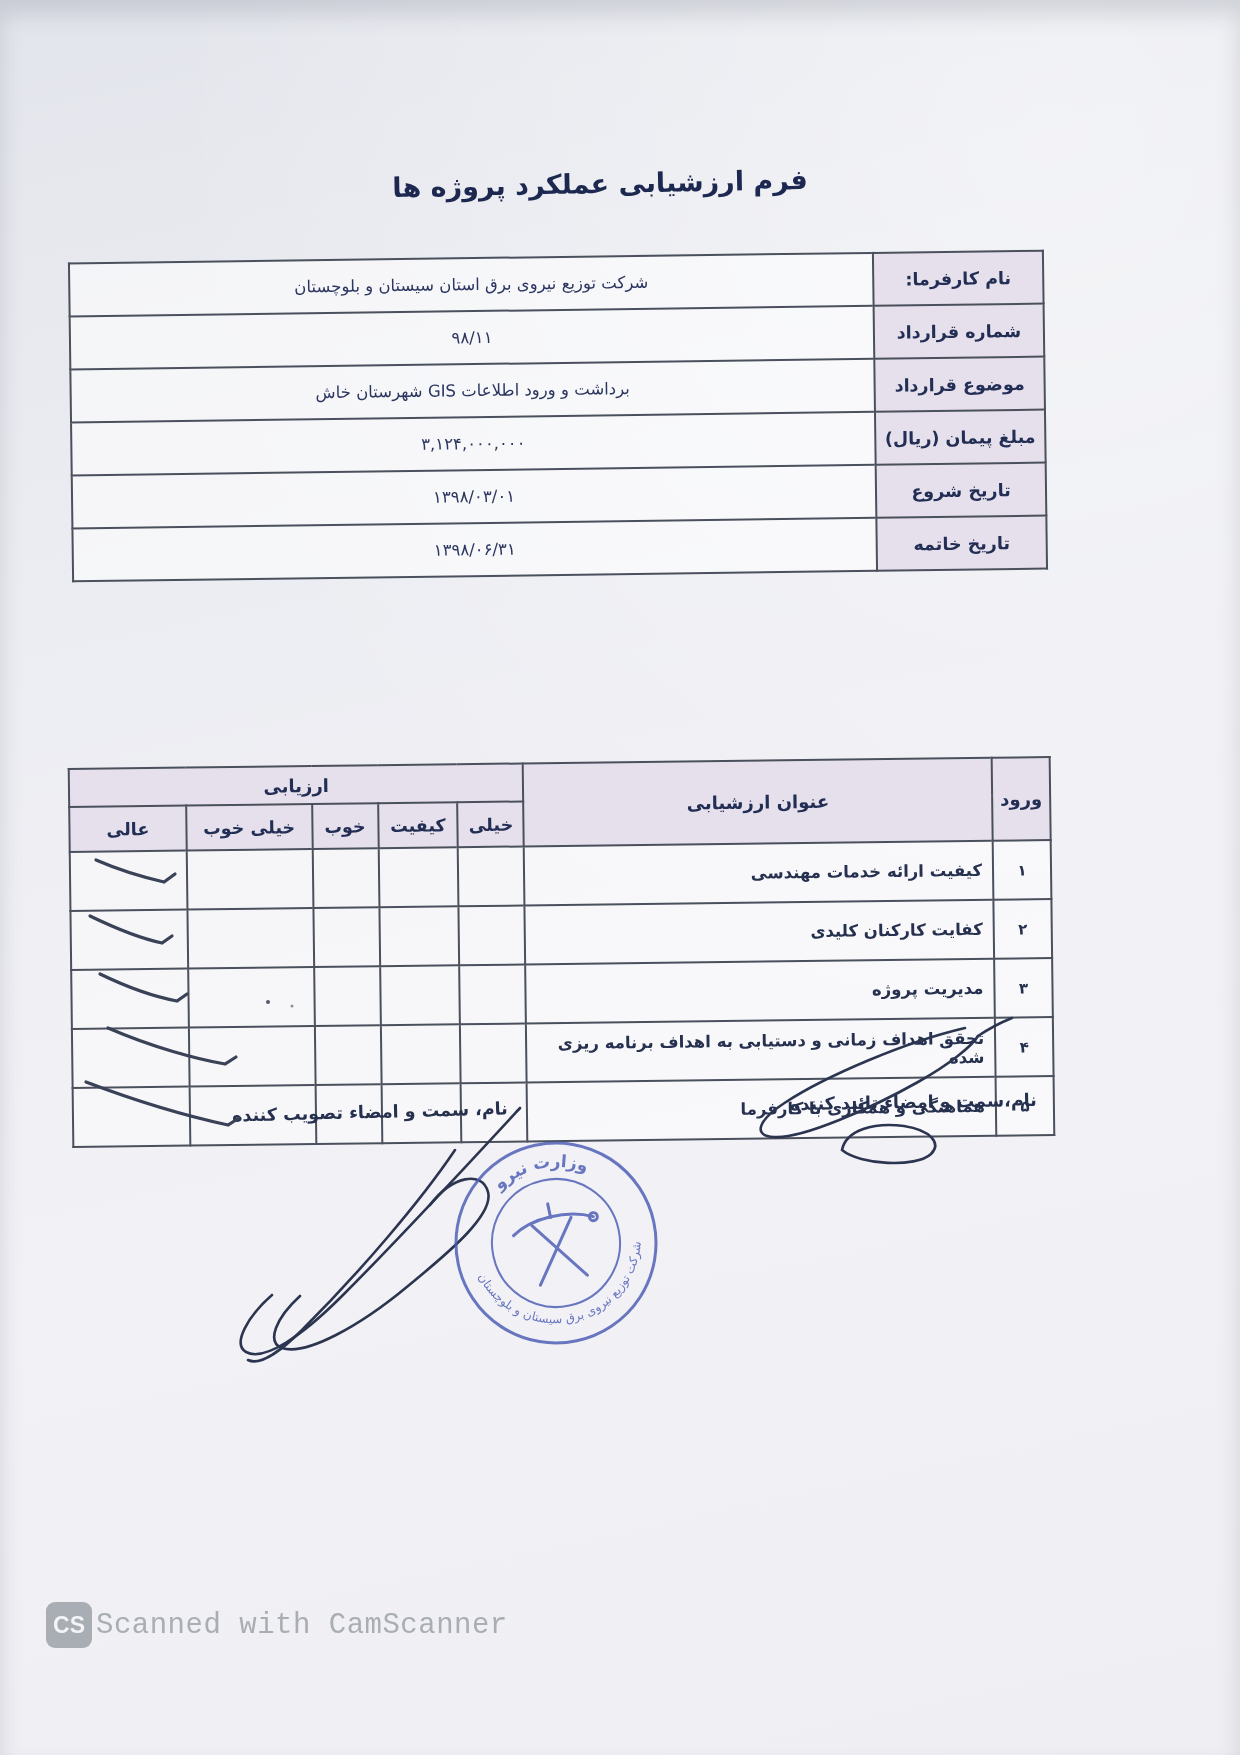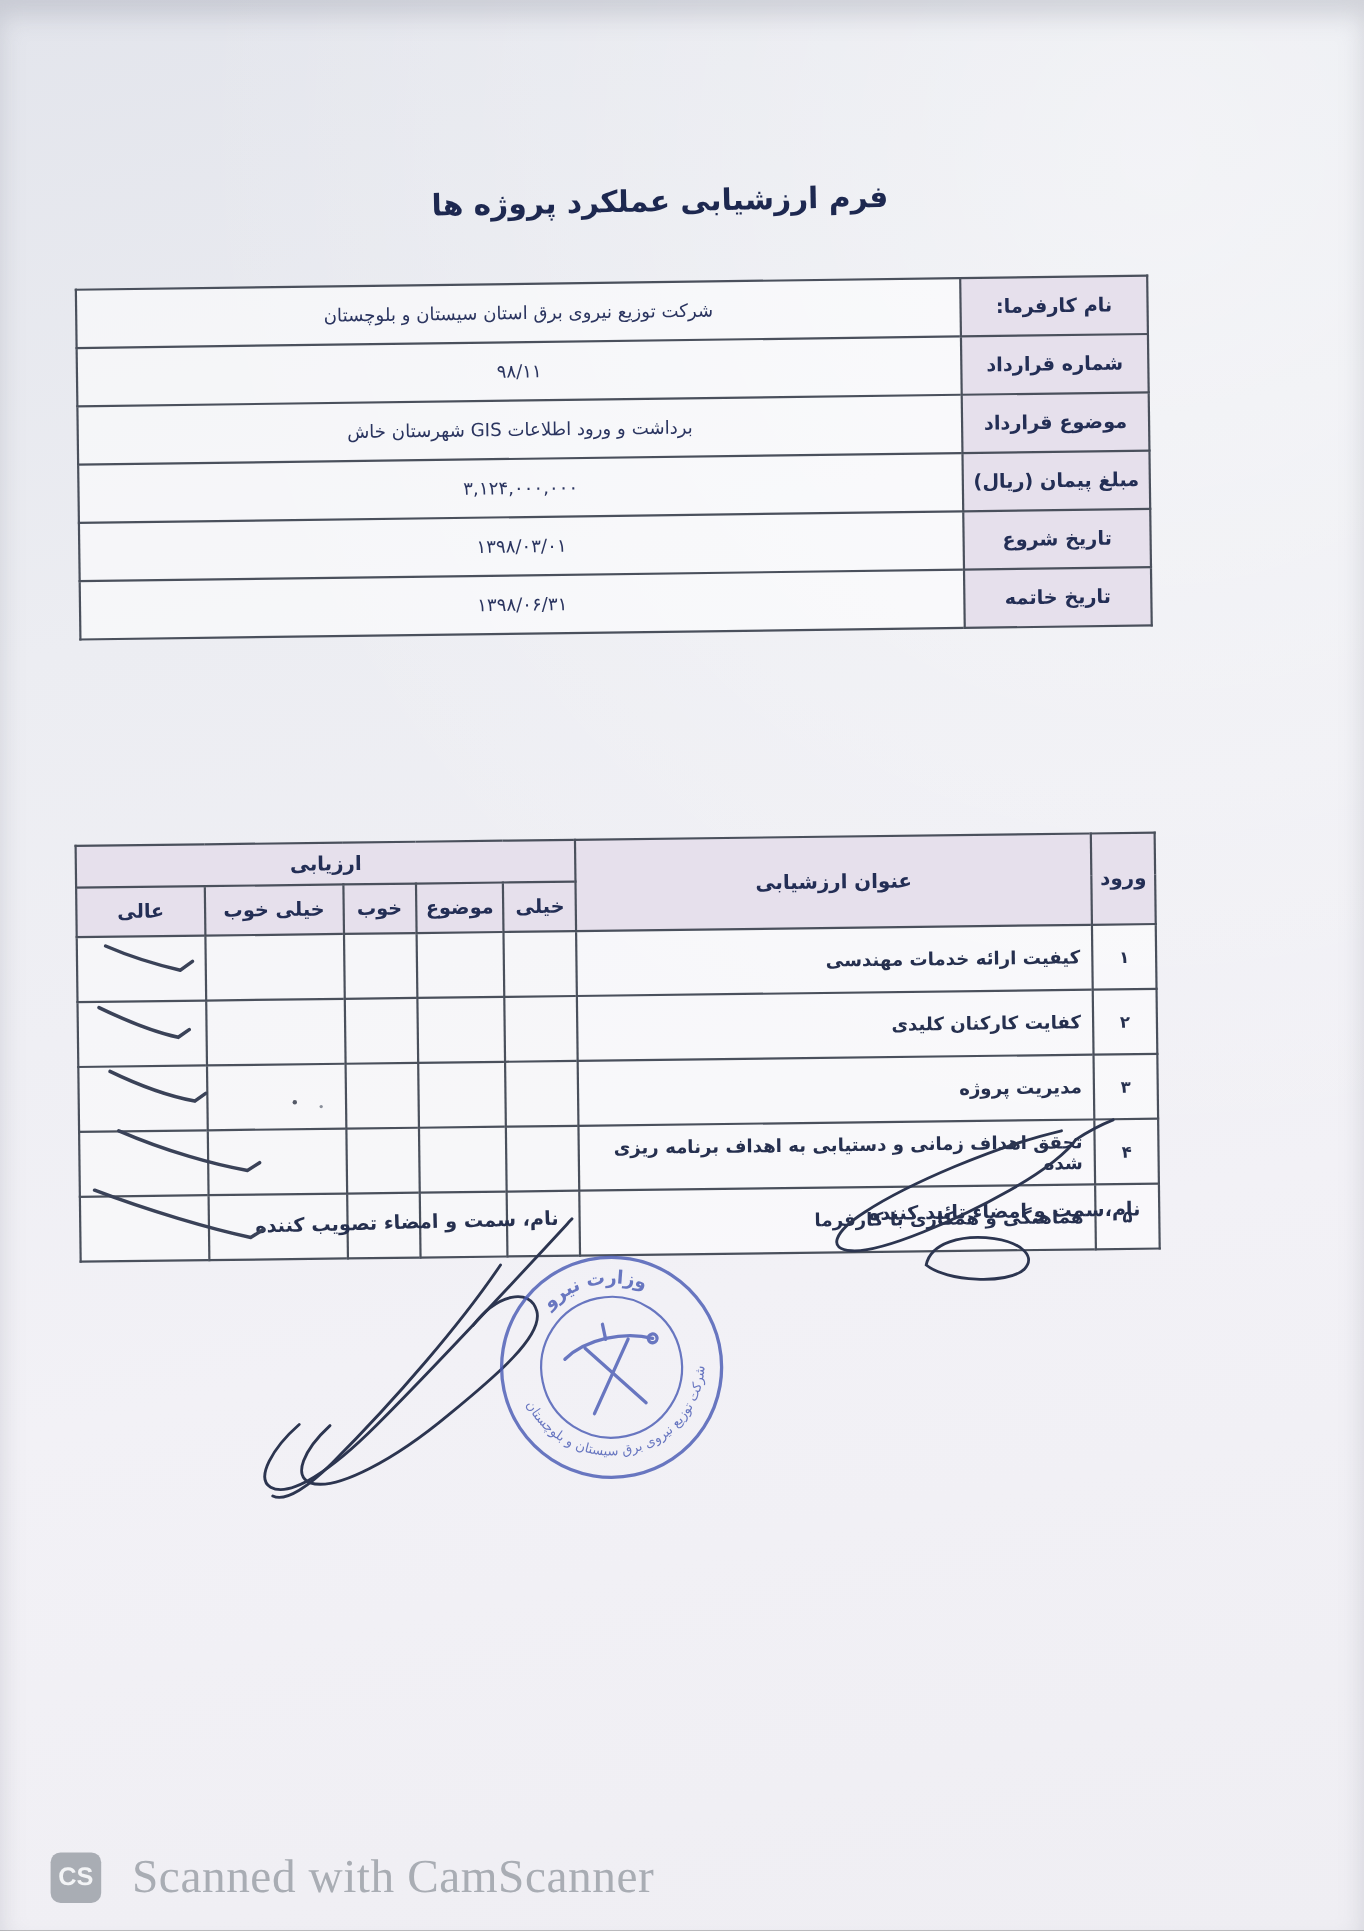--- a/index.html
+++ b/index.html
@@ -50,29 +50,29 @@
   }
   .eval-table td.cell { background:rgba(255,255,255,0.45); }
   
   .ink-layer { position:absolute; left:0; top:0; width:1240px; height:1755px; pointer-events:none; }
   .sig-label {
     position:absolute; direction:rtl; font-weight:bold; color:#26304f; font-size:17.5px;
     white-space:nowrap;
   }
   .sig-label.right { left:790px; top:1092px; transform:rotate(-1deg); }
   .sig-label.left  { left:232px; top:1102px; transform:rotate(-1.5deg); }
-  .footer-wm { position:absolute; left:46px; top:1682px; display:flex; align-items:center; }
+  .footer-wm { position:absolute; left:46px; top:1602px; display:flex; align-items:center; }
   .cs-box {
     width:46px; height:46px; border-radius:9px; background:#a9adb4;
     color:#f3f4f6; font-family:"Liberation Sans", sans-serif; font-weight:bold;
     font-size:23px; display:flex; align-items:center; justify-content:center;
   }
   .cs-text {
-    margin-left:28px; font-family:Liberation Serif, serif;
-    font-size:43px; color:#a9adb4; letter-spacing:0.5px;
+    margin-left:4px; font-family:Liberation Mono, monospace;
+    font-size:29px; color:#a9adb4; letter-spacing:0.5px;
   }
 </style>
 </head>
 <body>
 
 <div class="page">
 
   <div class="doc-title">فرم ارزشیابی عملکرد پروژه ها</div>
 
   <table class="info-table" dir="rtl" lang="fa">
@@ -115,21 +115,21 @@
         <col style="width:117px">
     </colgroup>
     <tbody>
       <tr class="group-h">
         <th rowspan="2">ورود</th>
         <th rowspan="2">عنوان ارزشیابی</th>
         <th colspan="5">ارزیابی</th>
       </tr>
       <tr class="sub-h">
         <th>خیلی</th>
-        <th>موضوع</th>
+        <th>کیفیت</th>
         <th>خوب</th>
         <th>خیلی خوب</th>
         <th>عالی</th>
       </tr>
       <tr>
         <td class="num">۱</td>
         <td class="crit">کیفیت ارائه خدمات مهندسی</td>
         <td class="cell"></td>
           <td class="cell"></td>
         <td class="cell"></td>

